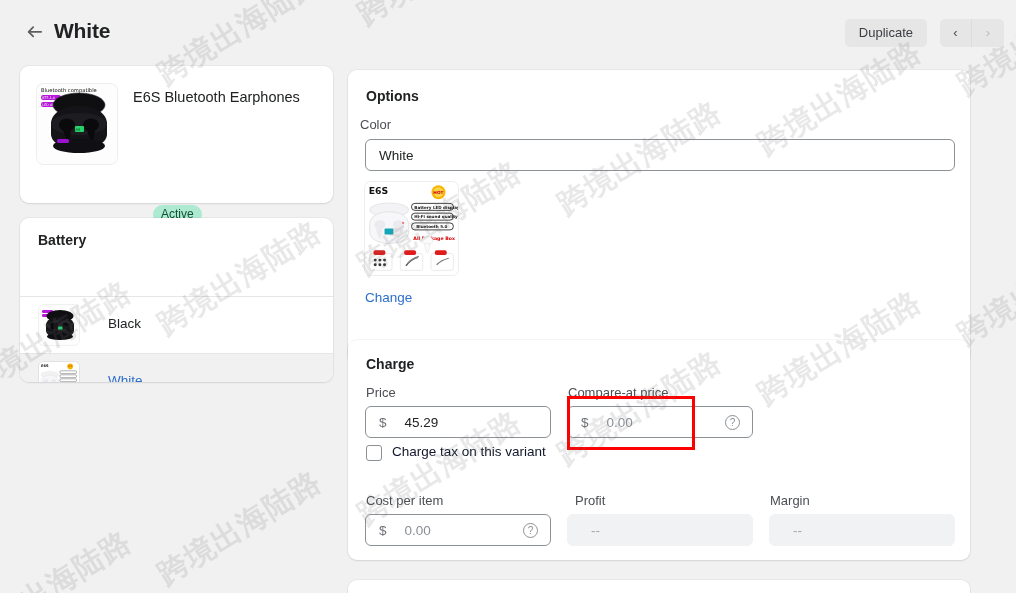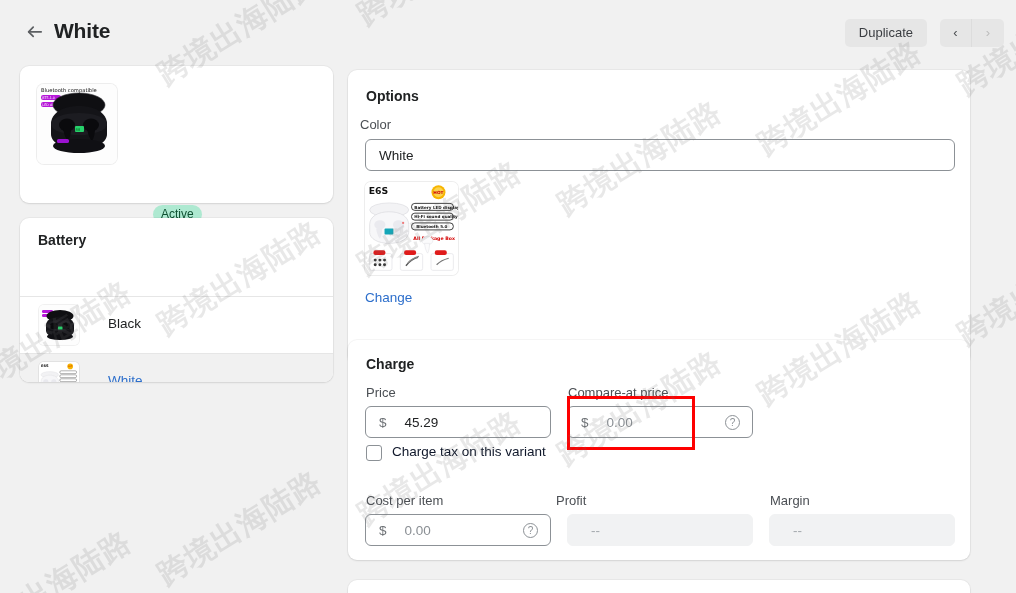--- a/index.html
+++ b/index.html
@@ -247,20 +247,21 @@
         <ellipse cx="30" cy="41" rx="8" ry="6.5" fill="#0a0a0d"></ellipse>
         <ellipse cx="54" cy="41" rx="8" ry="6.5" fill="#0a0a0d"></ellipse>
         <path d="M26 44c1 7 3 11 5 13 2-3 3-8 3-13z" fill="#0a0a0d"></path>
         <path d="M50 44c1 7 3 11 5 13 2-3 3-8 3-13z" fill="#0a0a0d"></path>
         <rect x="38" y="42" width="9" height="6" rx="1" fill="#27d16b"></rect>
         <text x="38.6" y="46.6" font-family="DejaVu Sans, sans-serif" font-size="3.6" fill="#062">88</text>
         <ellipse cx="42" cy="62" rx="26" ry="7" fill="#101014"></ellipse>
         <rect x="20" y="55" width="12" height="4" rx="1.6" fill="#9b12d0"></rect>
       </svg>
     </div>
+    <div class="prod-name">E6S Bluetooth Earphones</div>
     <div class="badge-active">Active</div>
     <div class="variant-count">2 variants</div>
   </div>
 
   <div class="card" id="variants-card">
     <div class="variants-title">Battery</div>
 
     <div class="variant-row r0">
       <div class="variant-thumb">
         <svg width="40" height="40" viewBox="0 0 80 80">
@@ -380,21 +381,21 @@
     <div class="checkbox-box" style="left:18px; top:105px;"></div>
     <div class="checkbox-label" style="left:44px; top:104px;">Charge tax on this variant</div>
 
     <div class="field-label" style="left:18px; top:153px;">Cost per item</div>
     <div class="tf" style="left:17px; top:174px; width:186px; height:32px;">
       <span class="prefix">$</span>
       <span class="val muted">0.00</span>
       <span class="help">?</span>
     </div>
 
-    <div class="field-label" style="left:208px; top:153px;">Profit</div>
+    <div class="field-label" style="left:227px; top:153px;">Profit</div>
     <div class="tf disabled" style="left:219px; top:174px; width:186px; height:32px;">
       <span class="val">--</span>
     </div>
 
     <div class="field-label" style="left:422px; top:153px;">Margin</div>
     <div class="tf disabled" style="left:421px; top:174px; width:186px; height:32px;">
       <span class="val">--</span>
     </div>
   </div>
 

